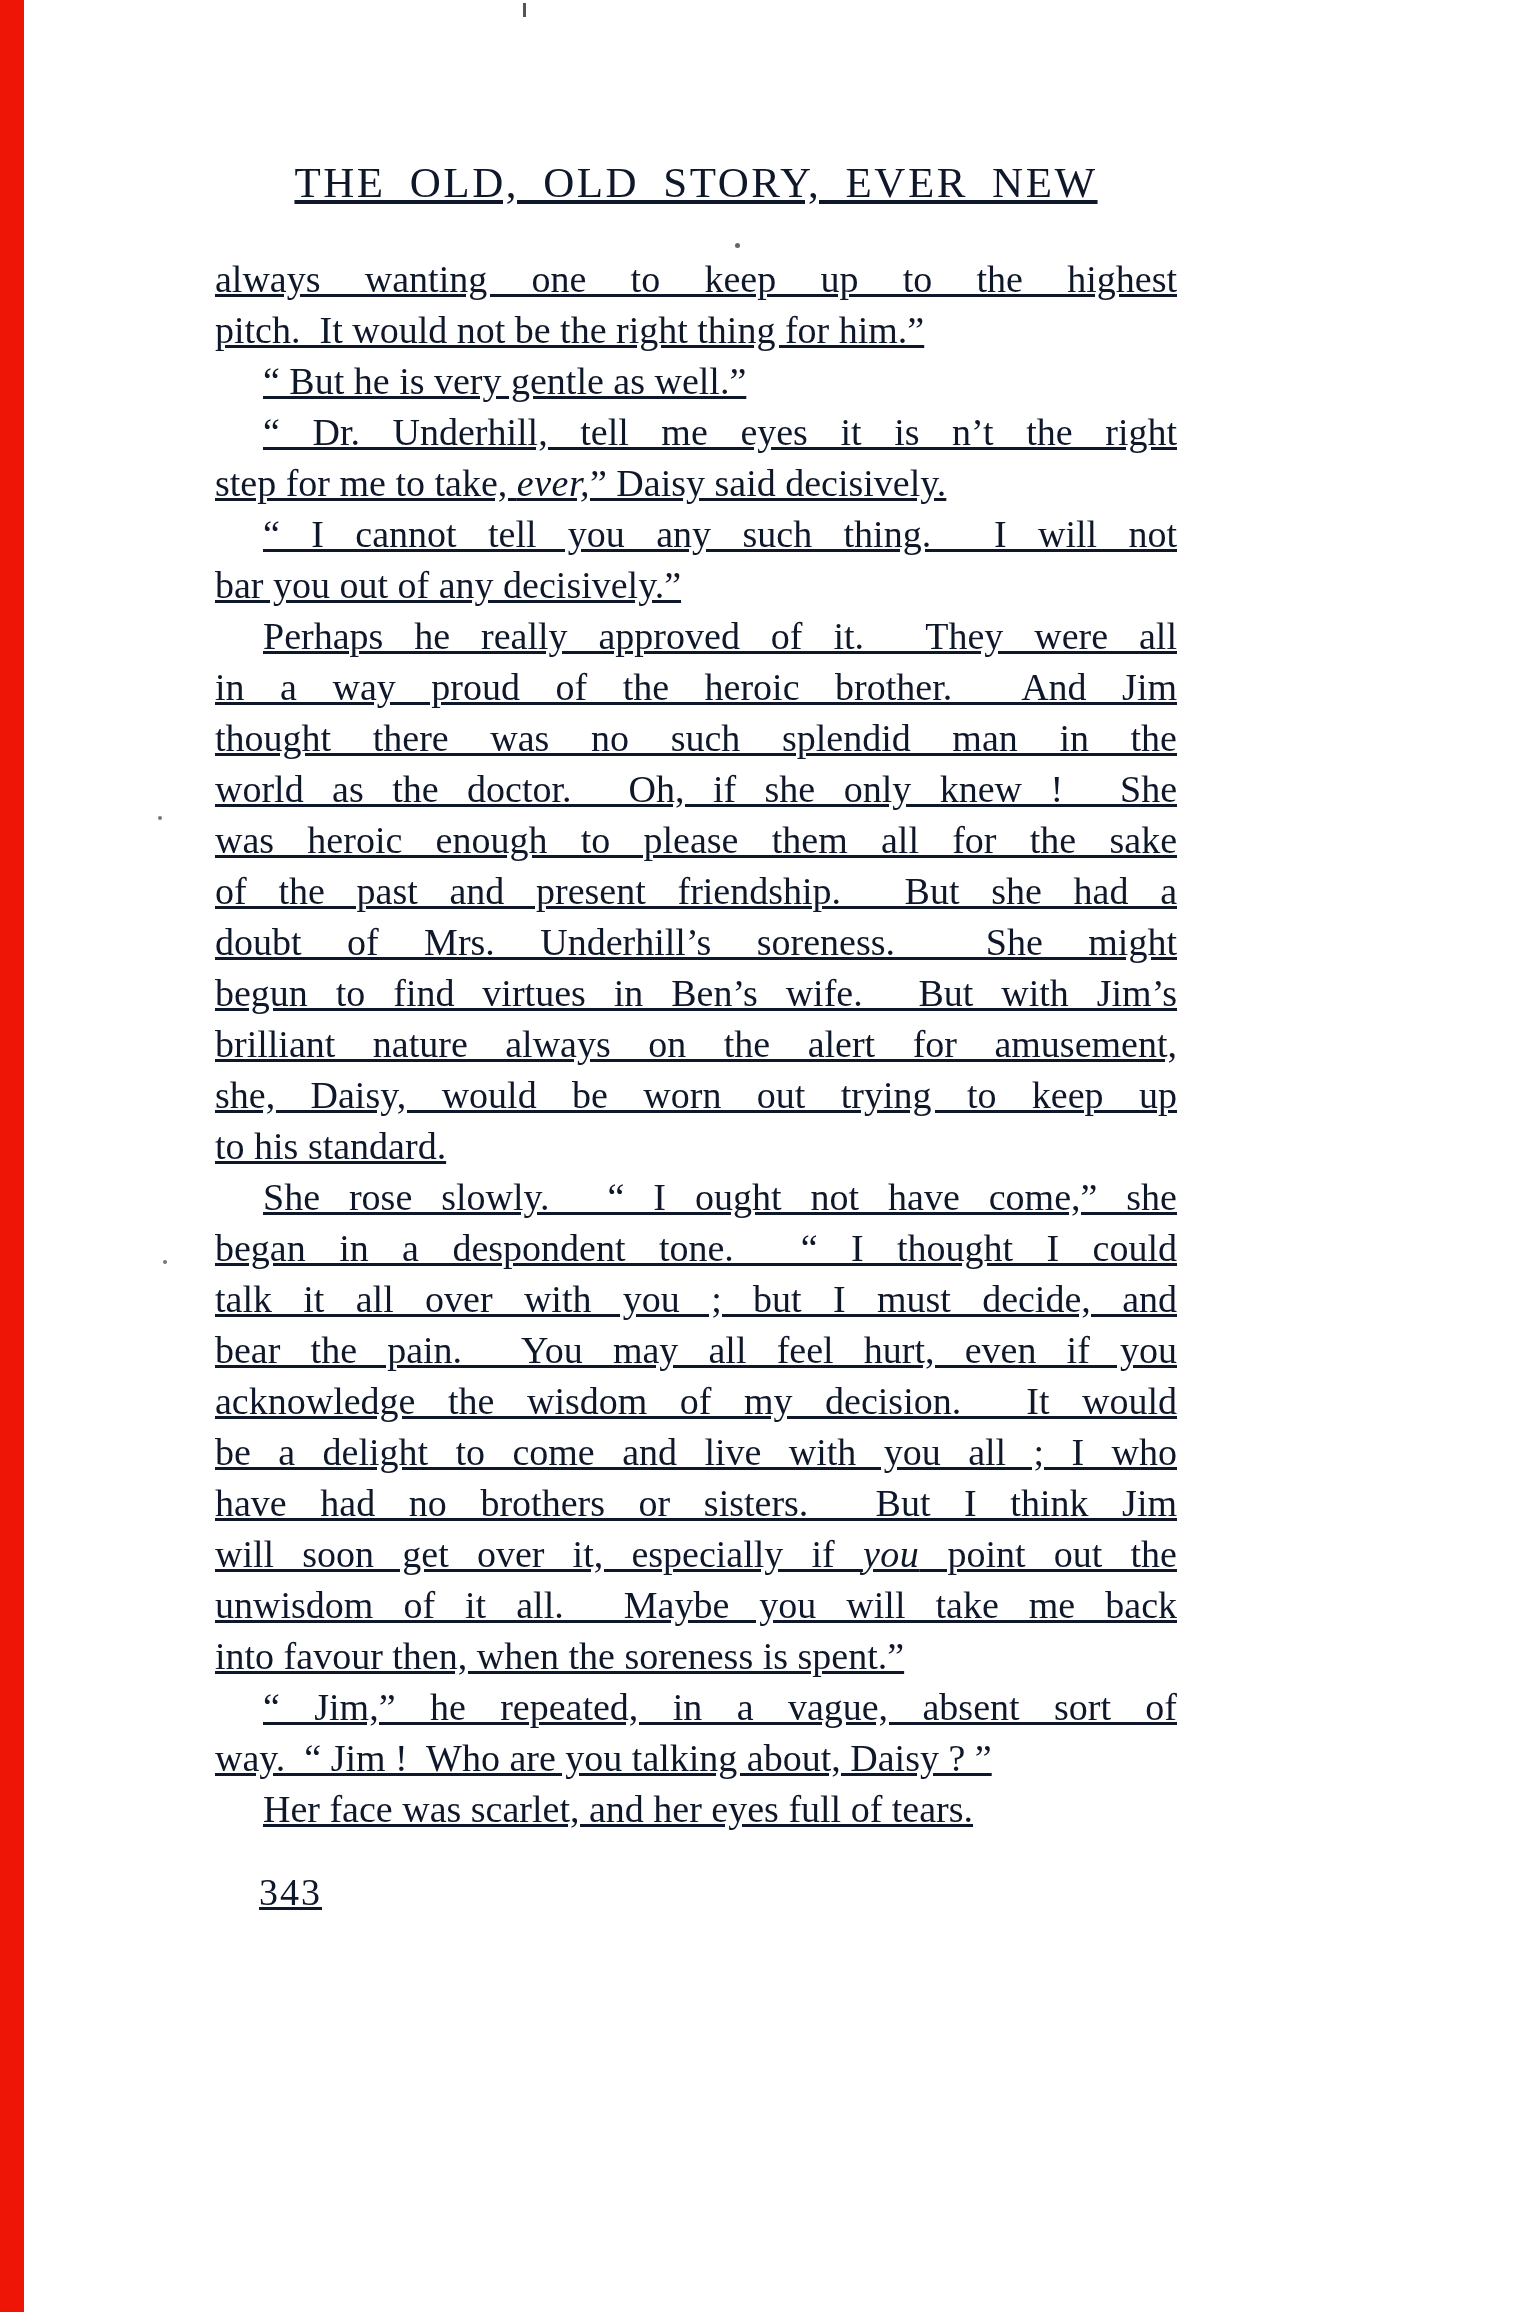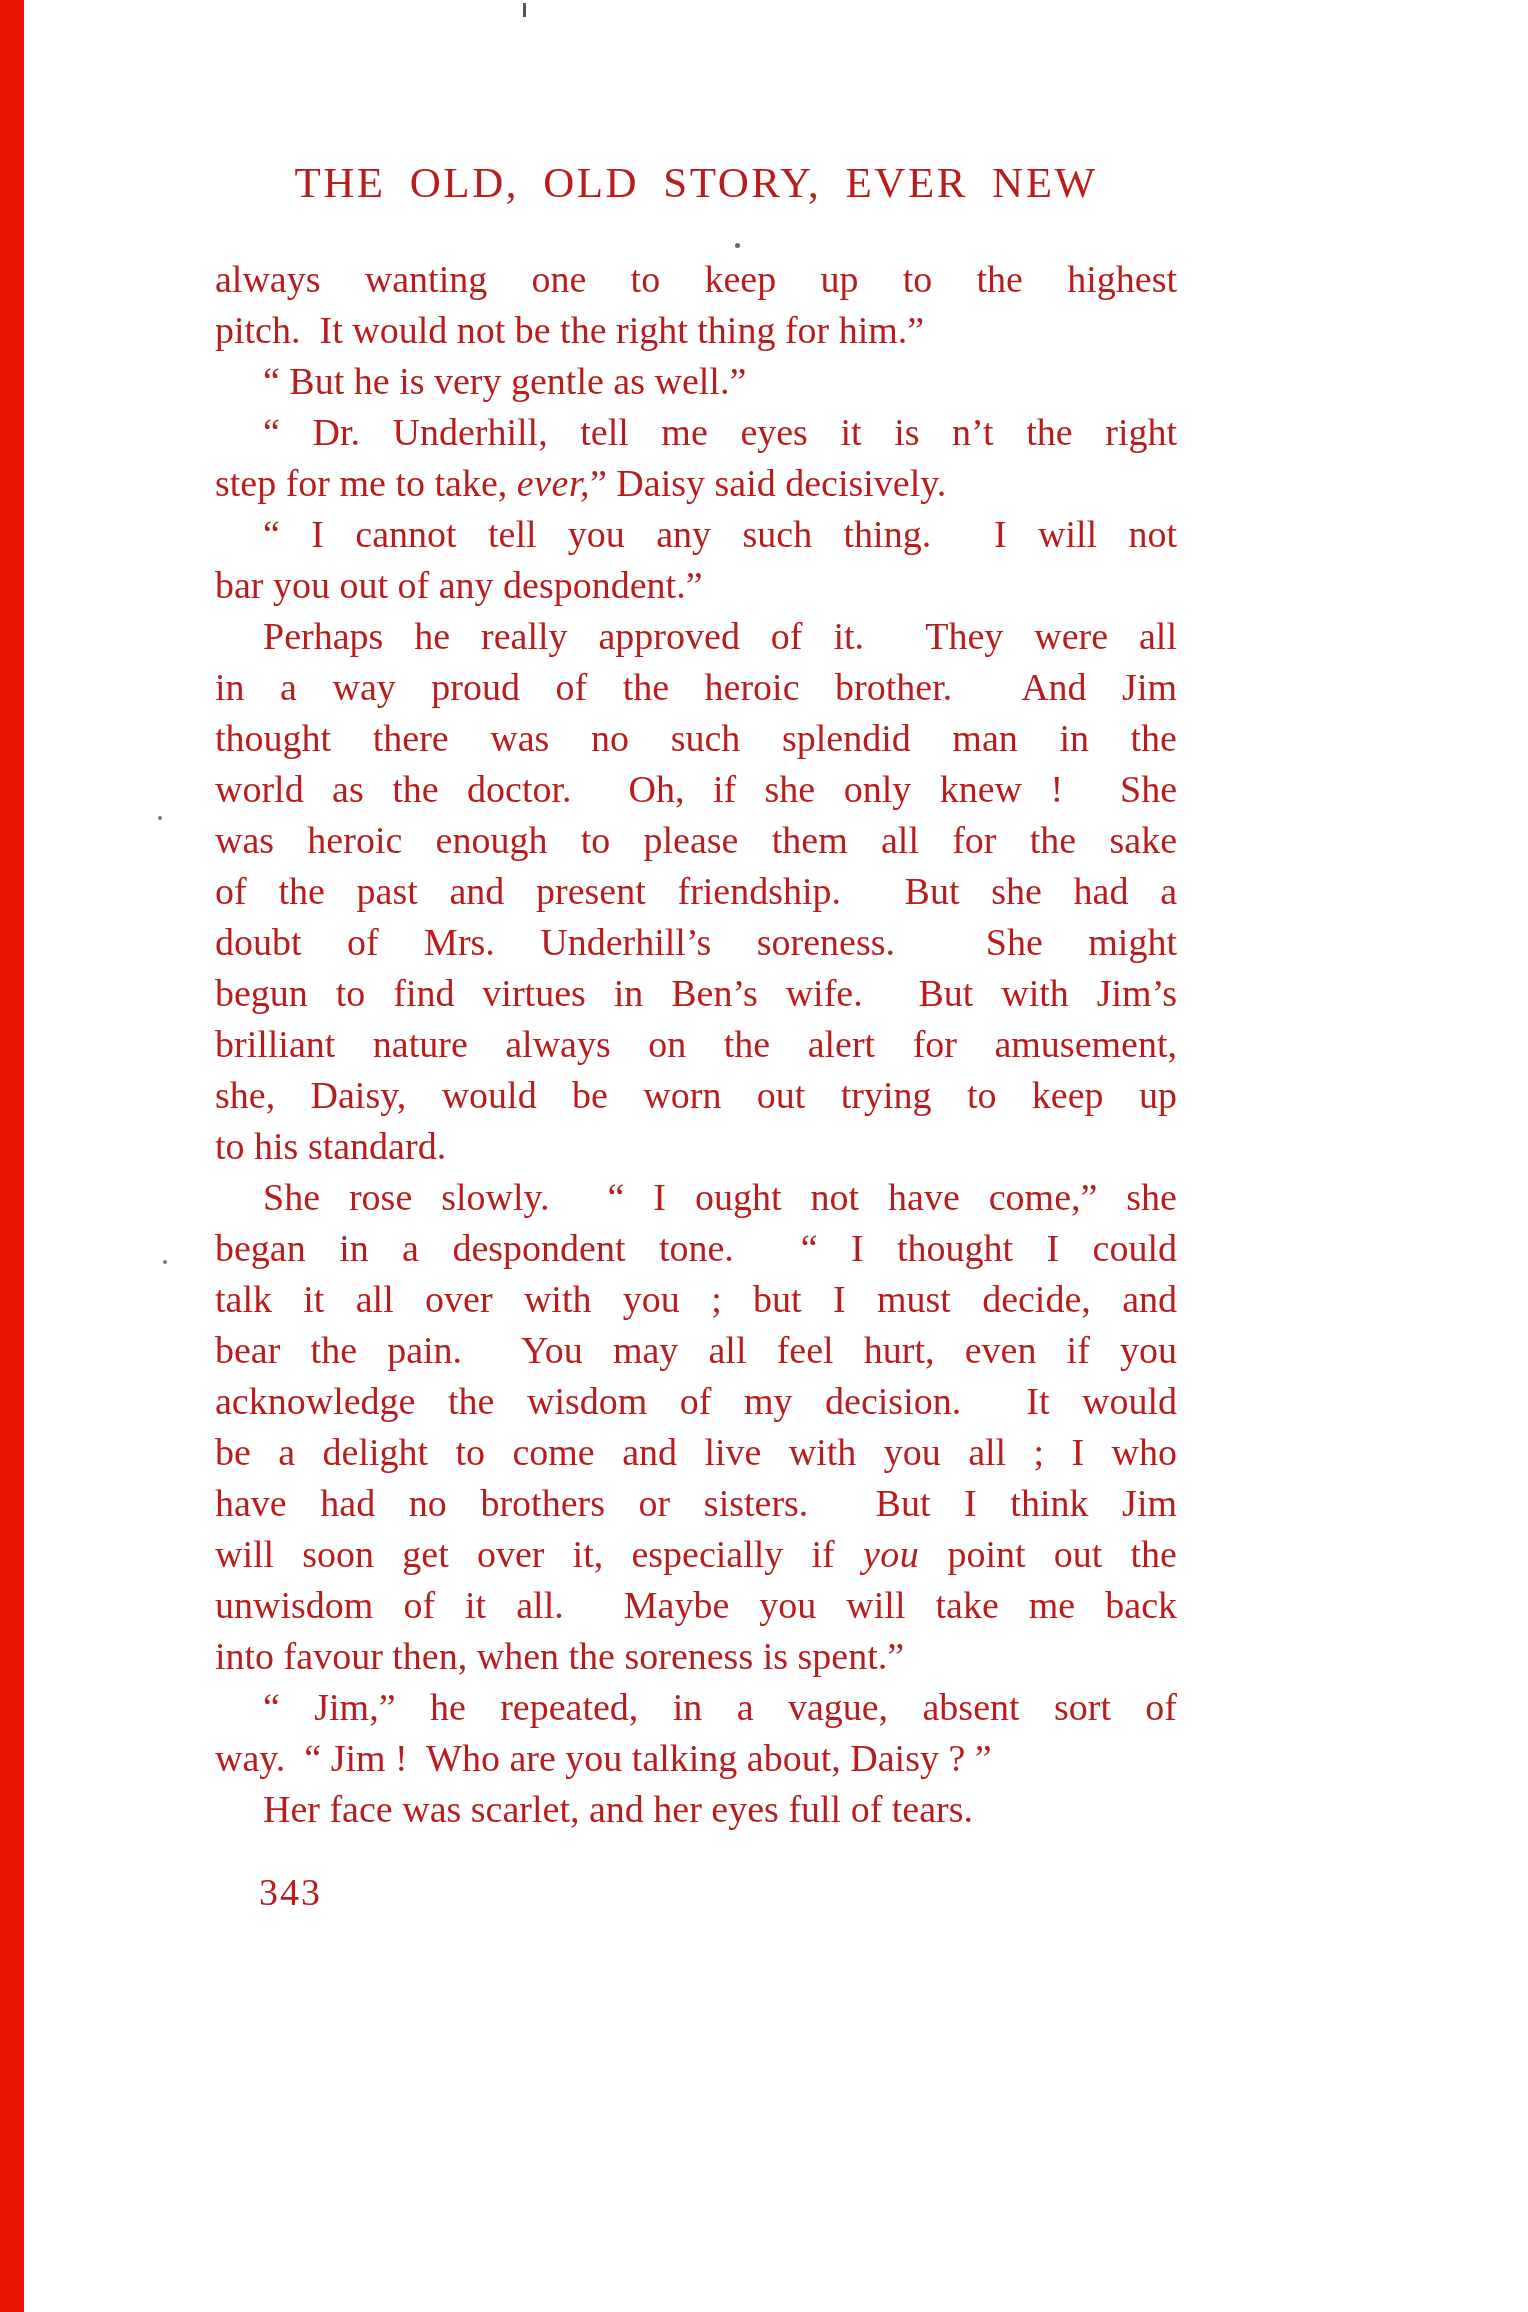--- a/index.html
+++ b/index.html
@@ -38,30 +38,30 @@
     text-align:left; text-indent:44px; letter-spacing:2px;
   }
   .speck { position:absolute; background:#555; }
   .speck.round { border-radius:50%; }
 </style>
 </head>
 <body style="background: rgb(255, 255, 255);">
 
 <div class="edge-stripe" style="background: rgb(238, 21, 6);"></div>
 
-<div class="content" style="color: #b91c1c;">
+<div class="content" style="color: #0f172a; text-decoration: underline;">
   <h1 class="header">THE OLD, OLD STORY, EVER NEW</h1>
   <div class="body-text">
       <div class="line j"><span>always wanting one to keep up to the highest</span></div>
       <div class="line"><span>pitch.  It would not be the right thing for him.”</span></div>
       <div class="line ind"><span>“ But he is very gentle as well.”</span></div>
       <div class="line j ind"><span>“ Dr. Underhill, tell me eyes it is n’t the right</span></div>
       <div class="line"><span>step for me to take, </span><em>ever,</em><span>” Daisy said decisively.</span></div>
       <div class="line j ind"><span>“ I cannot tell you any such thing.  I will not</span></div>
-      <div class="line"><span>bar you out of any despondent.”</span></div>
+      <div class="line"><span>bar you out of any decisively.”</span></div>
       <div class="line j ind"><span>Perhaps he really approved of it.  They were all</span></div>
       <div class="line j"><span>in a way proud of the heroic brother.  And Jim</span></div>
       <div class="line j"><span>thought there was no such splendid man in the</span></div>
       <div class="line j"><span>world as the doctor.  Oh, if she only knew !  She</span></div>
       <div class="line j"><span>was heroic enough to please them all for the sake</span></div>
       <div class="line j"><span>of the past and present friendship.  But she had a</span></div>
       <div class="line j"><span>doubt of Mrs. Underhill’s soreness.  She might</span></div>
       <div class="line j"><span>begun to find virtues in Ben’s wife.  But with Jim’s</span></div>
       <div class="line j"><span>brilliant nature always on the alert for amusement,</span></div>
       <div class="line j"><span>she, Daisy, would be worn out trying to keep up</span></div>

